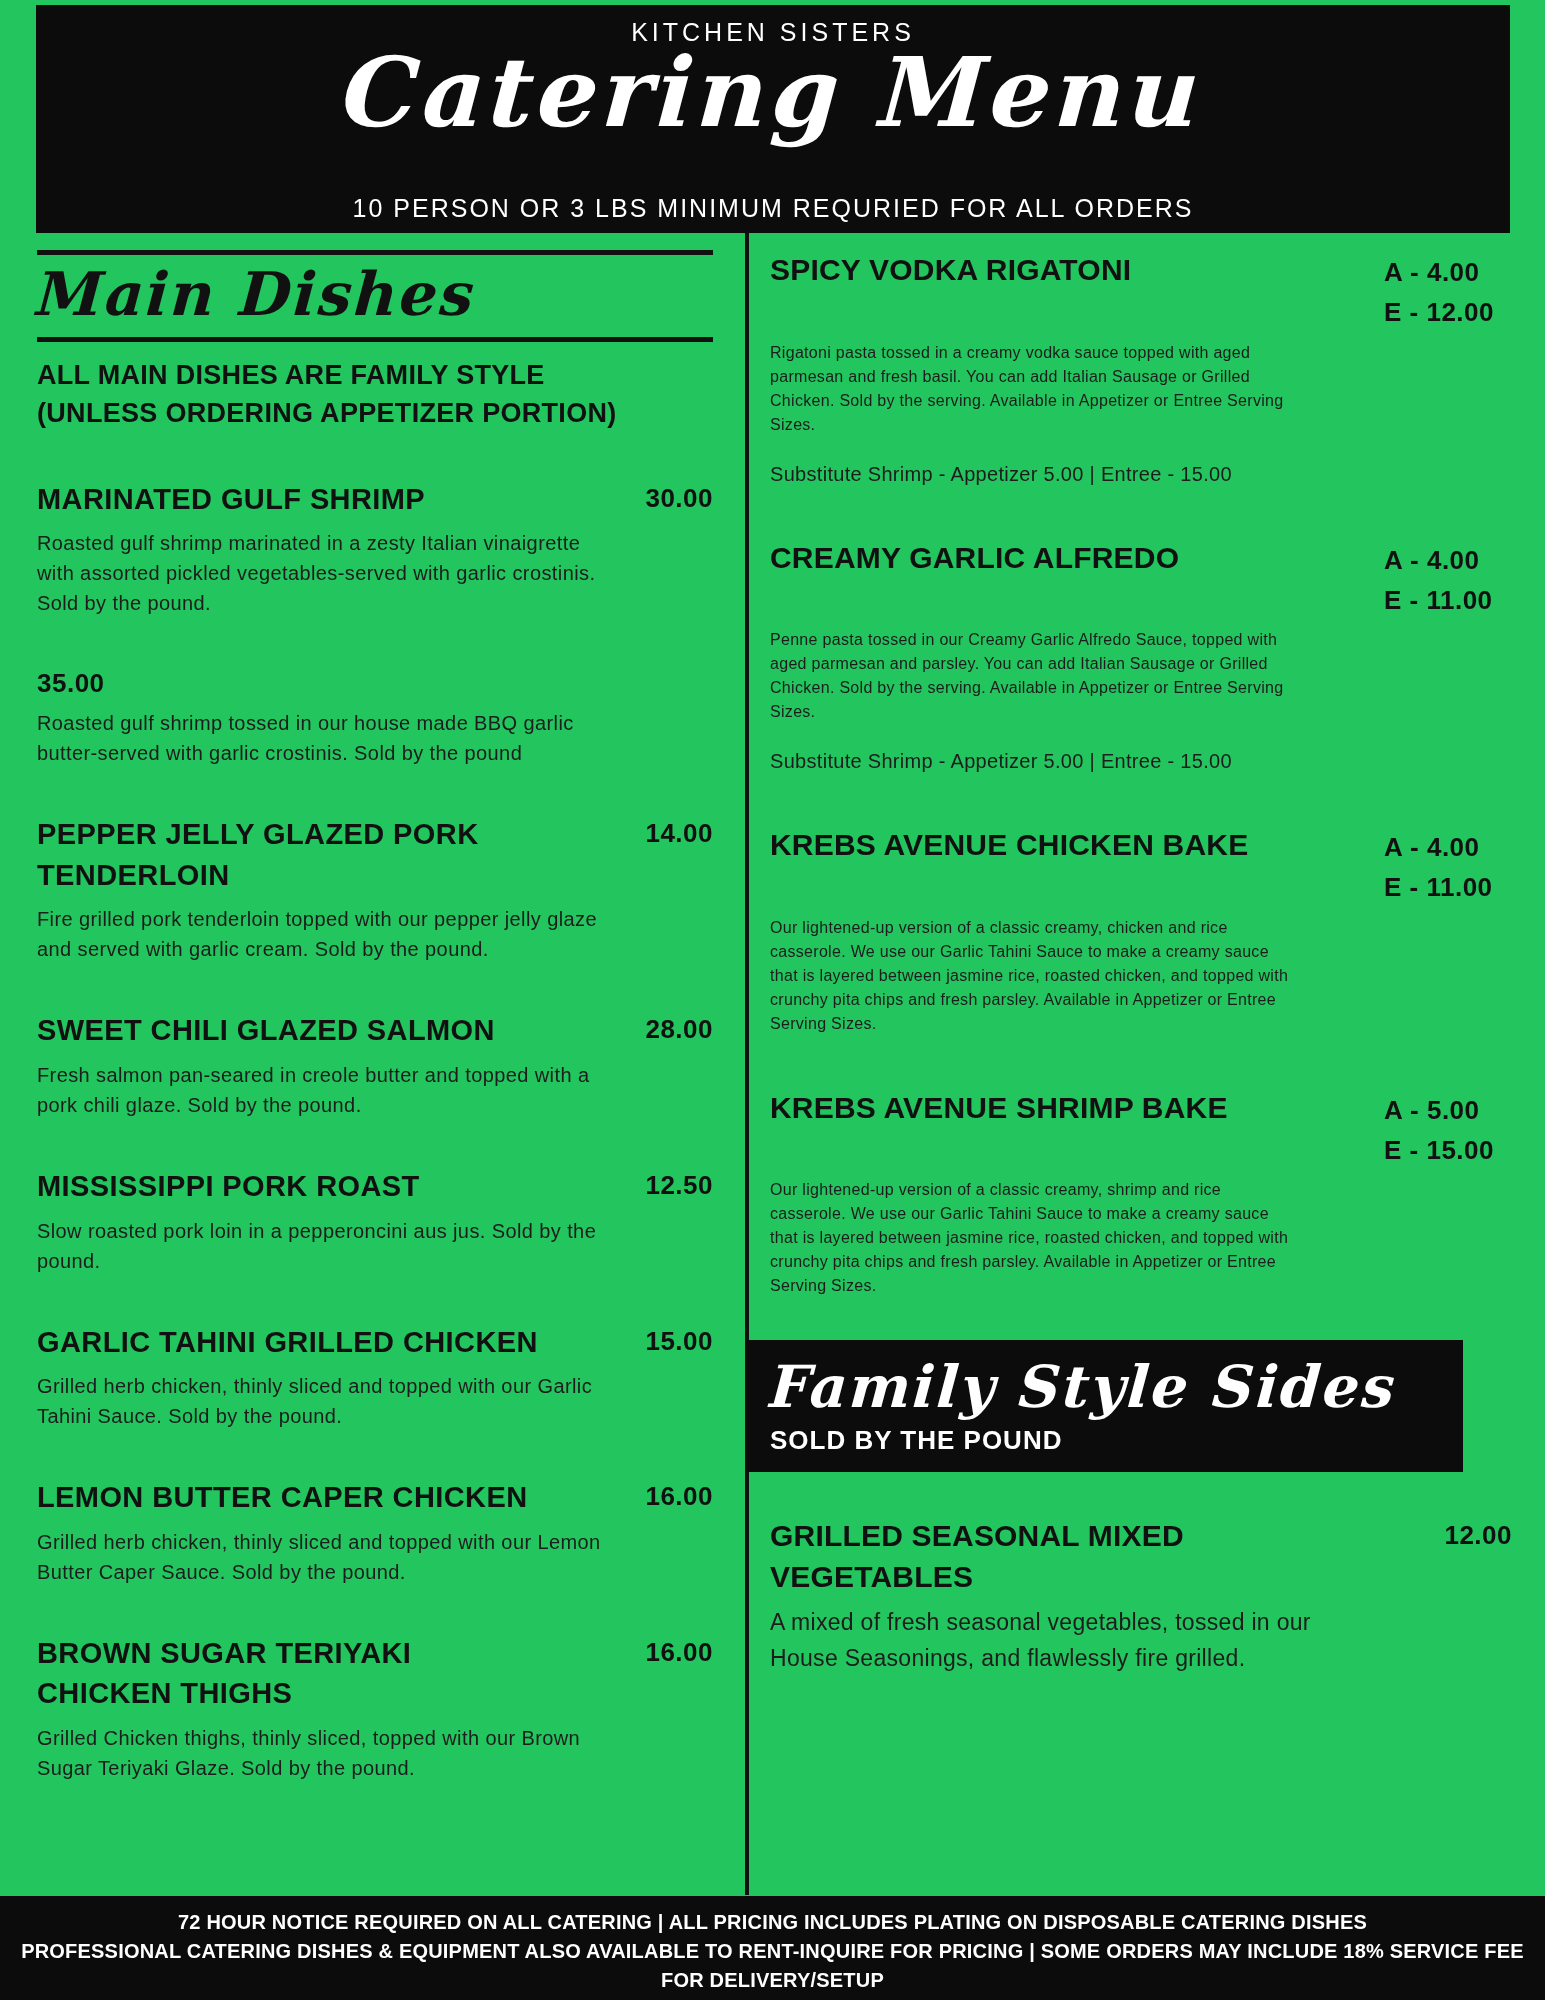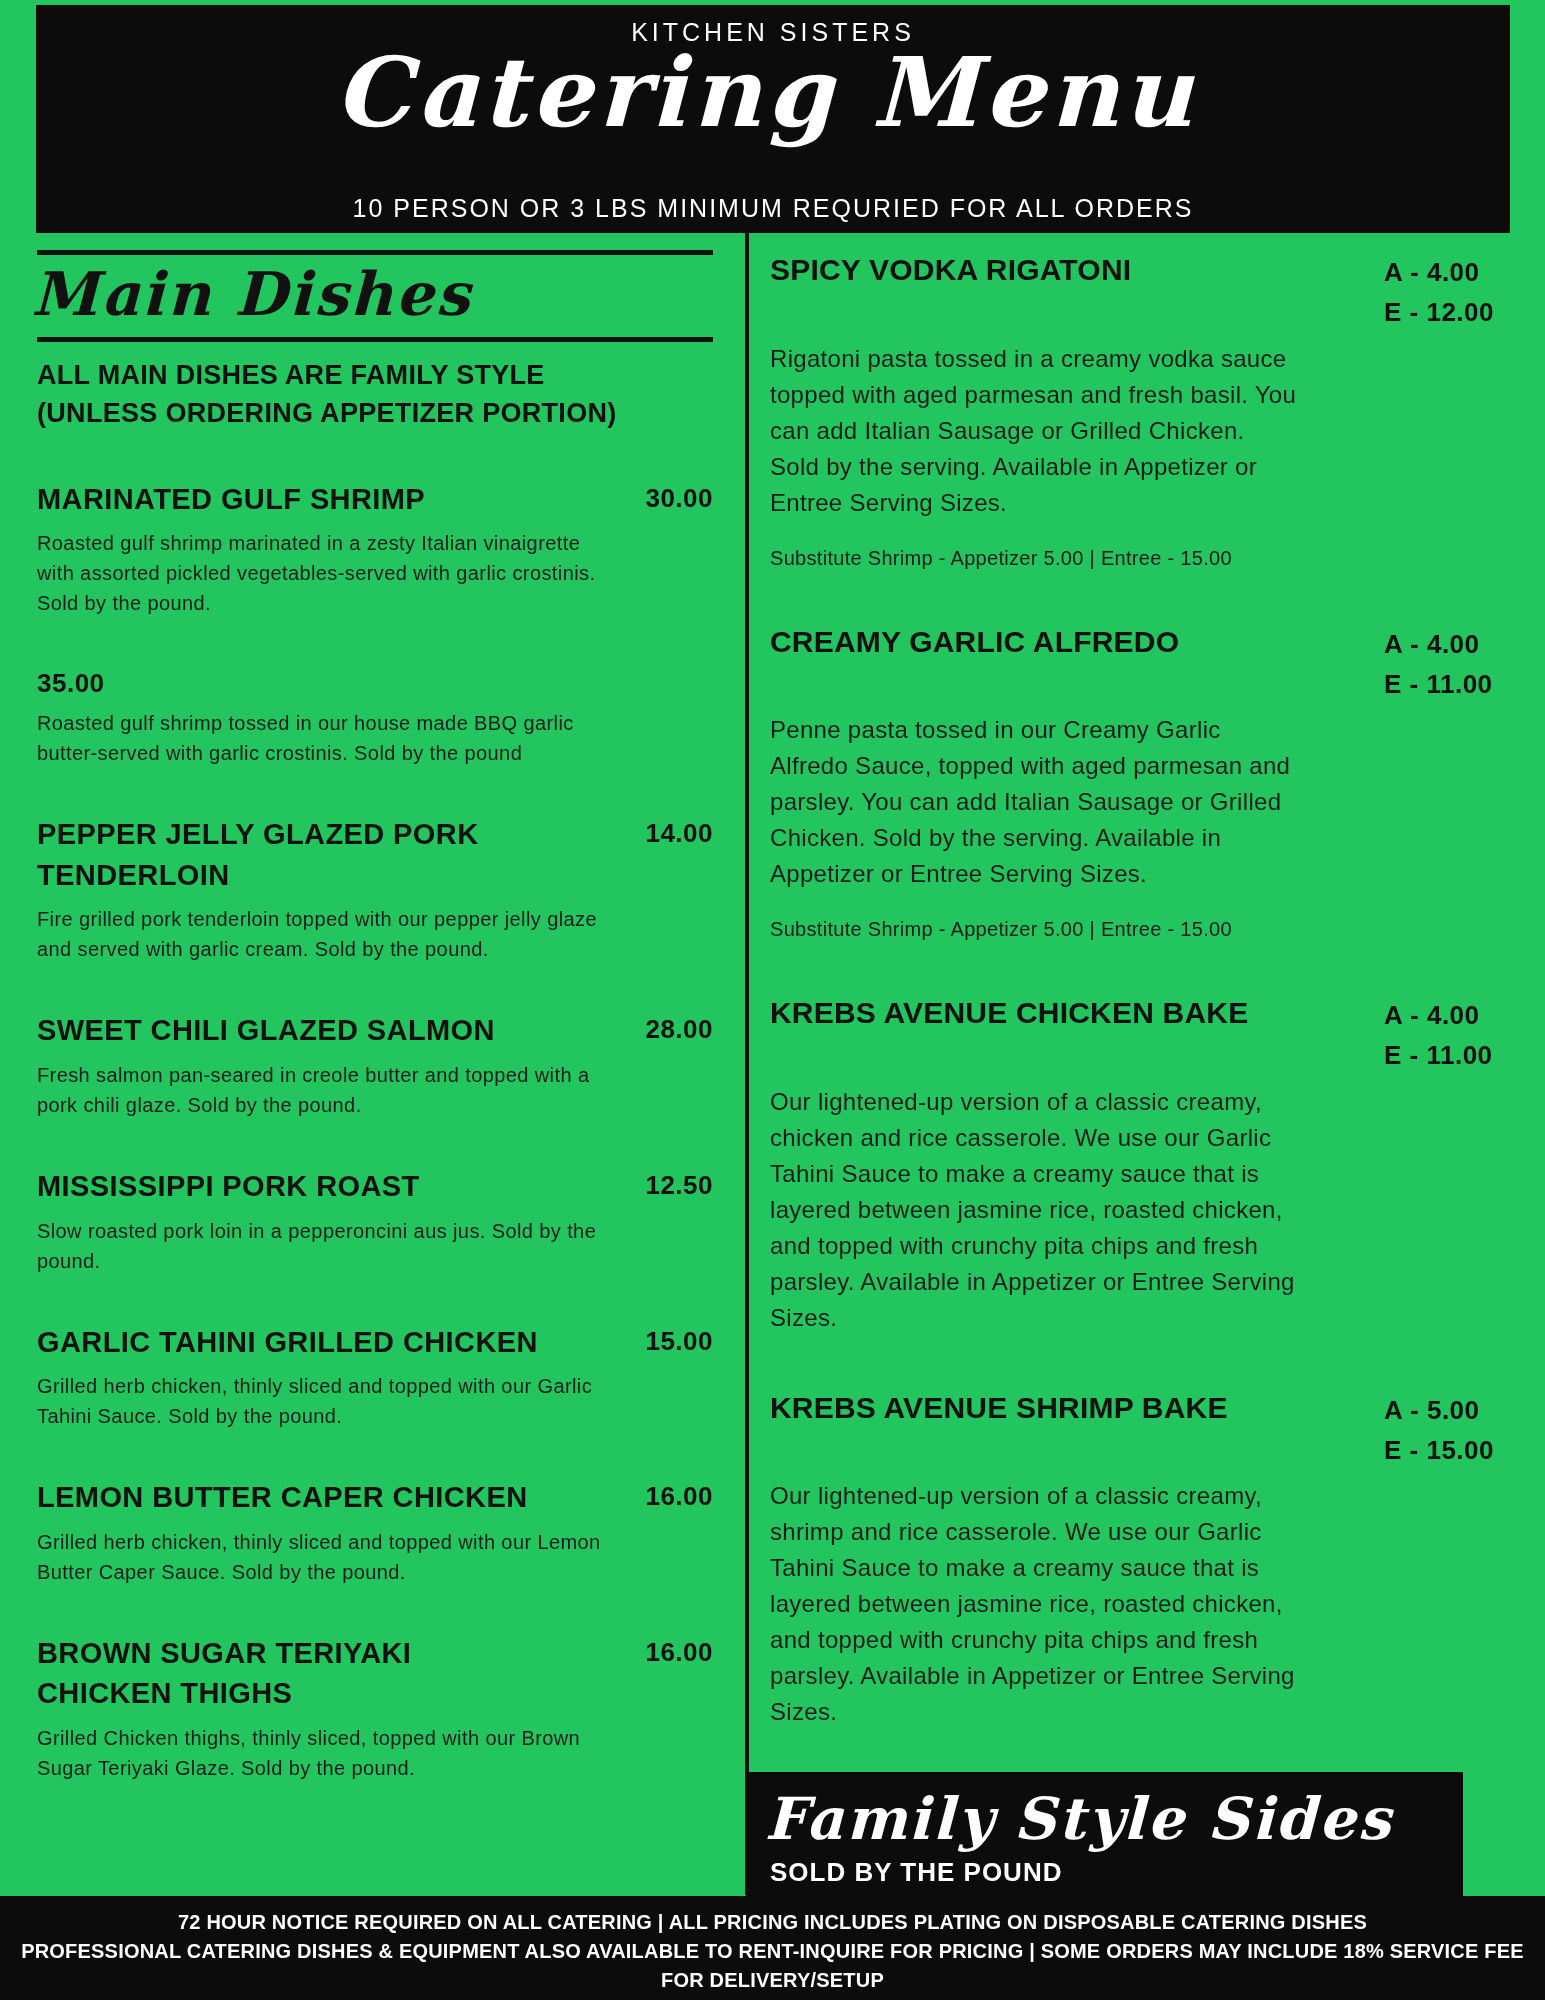--- a/index.html
+++ b/index.html
@@ -70,21 +70,21 @@
   .ritem:first-of-type { margin-top: 0; }
   .ritem-row { display: flex; justify-content: space-between; align-items: flex-start; gap: 8px; }
   .ritem-name {
     font-size: 30px; font-weight: 800; line-height: 1.35; letter-spacing: 0.2px;
     max-width: 560px; white-space: pre-line;
   }
   .ritem-prices { text-align: left; padding-top: 2px; min-width: 128px; }
   .price-line { font-size: 26px; font-weight: 800; line-height: 1.55; letter-spacing: 0.5px; }
   .ritem-desc {
     margin-top: 8px; max-width: 528px;
-    font-size: 24px; line-height: 1.5; letter-spacing: 0.3px; color: #1d1d1d;
+    font-size: 16px; line-height: 1.5; letter-spacing: 0.3px; color: #1d1d1d;
   }
   .ritem-subnote {
     margin-top: 26px; max-width: 560px;
     font-size: 20px; letter-spacing: 0.3px; color: #1d1d1d;
   }
   .sides-banner {
     margin: 42px 0 0 -24px; width: 717px;
     background: #0c0c0c; color: #ffffff;
     padding: 14px 0 16px 24px;
   }

